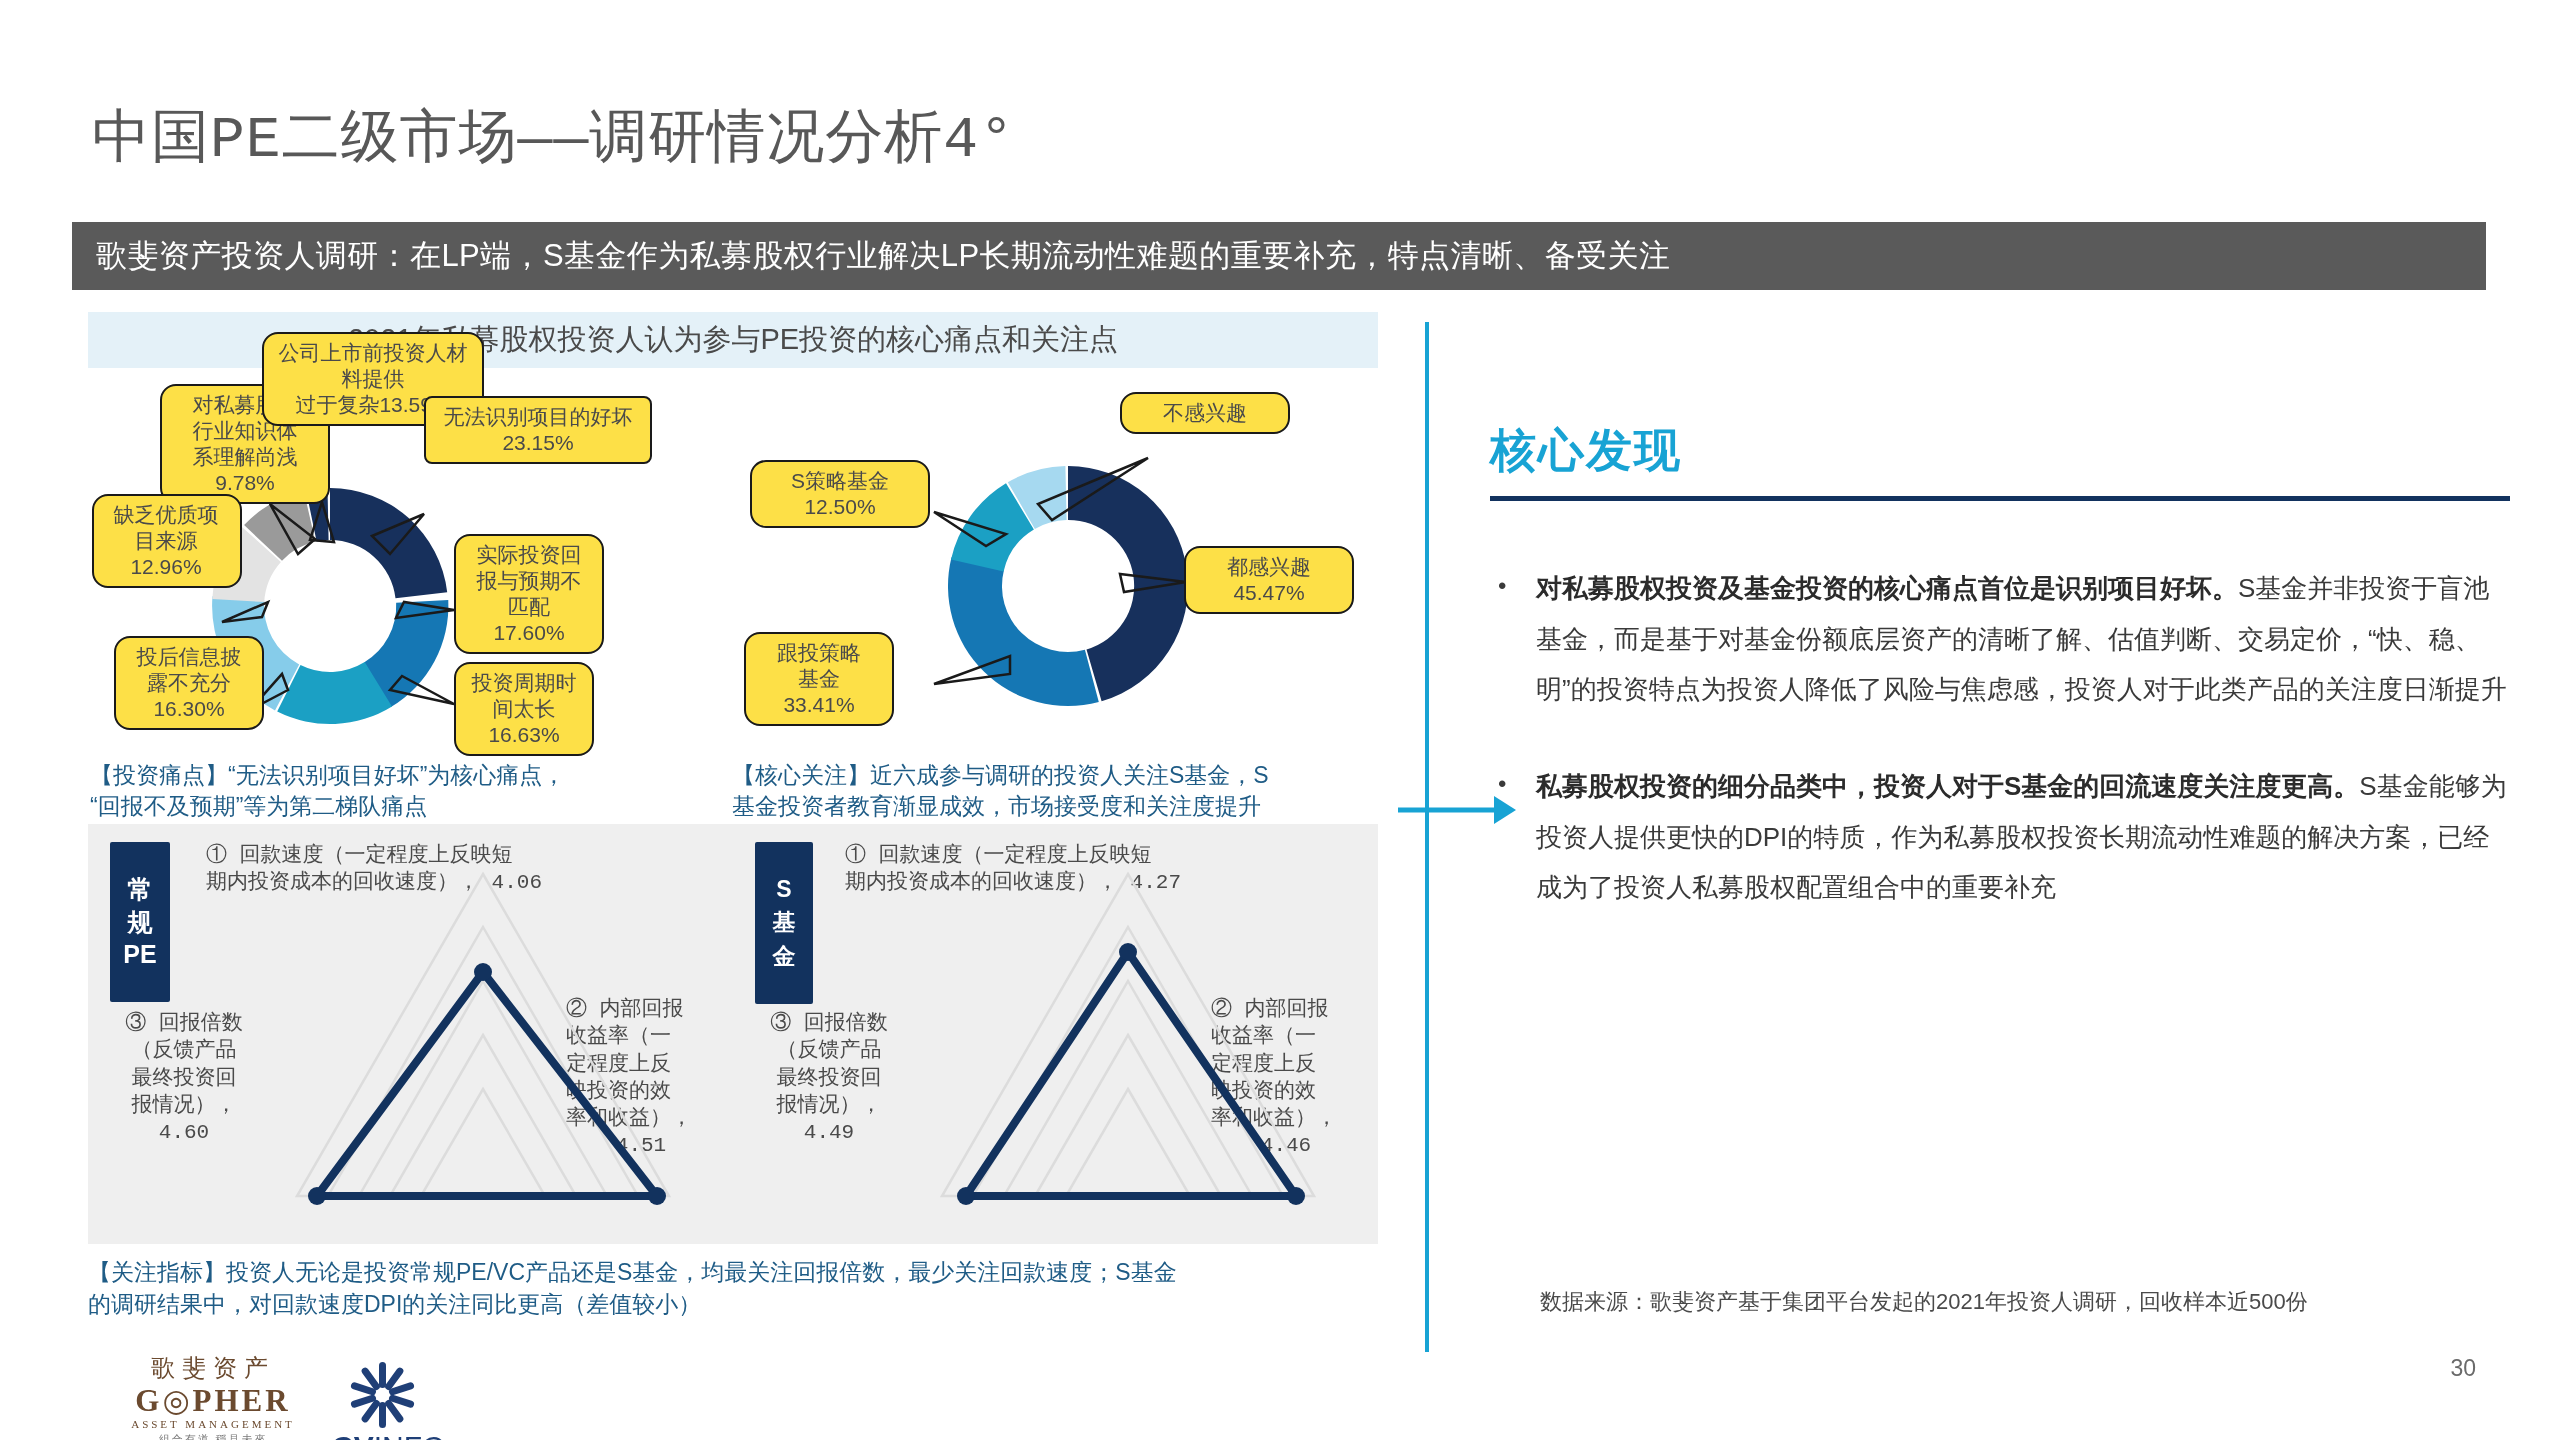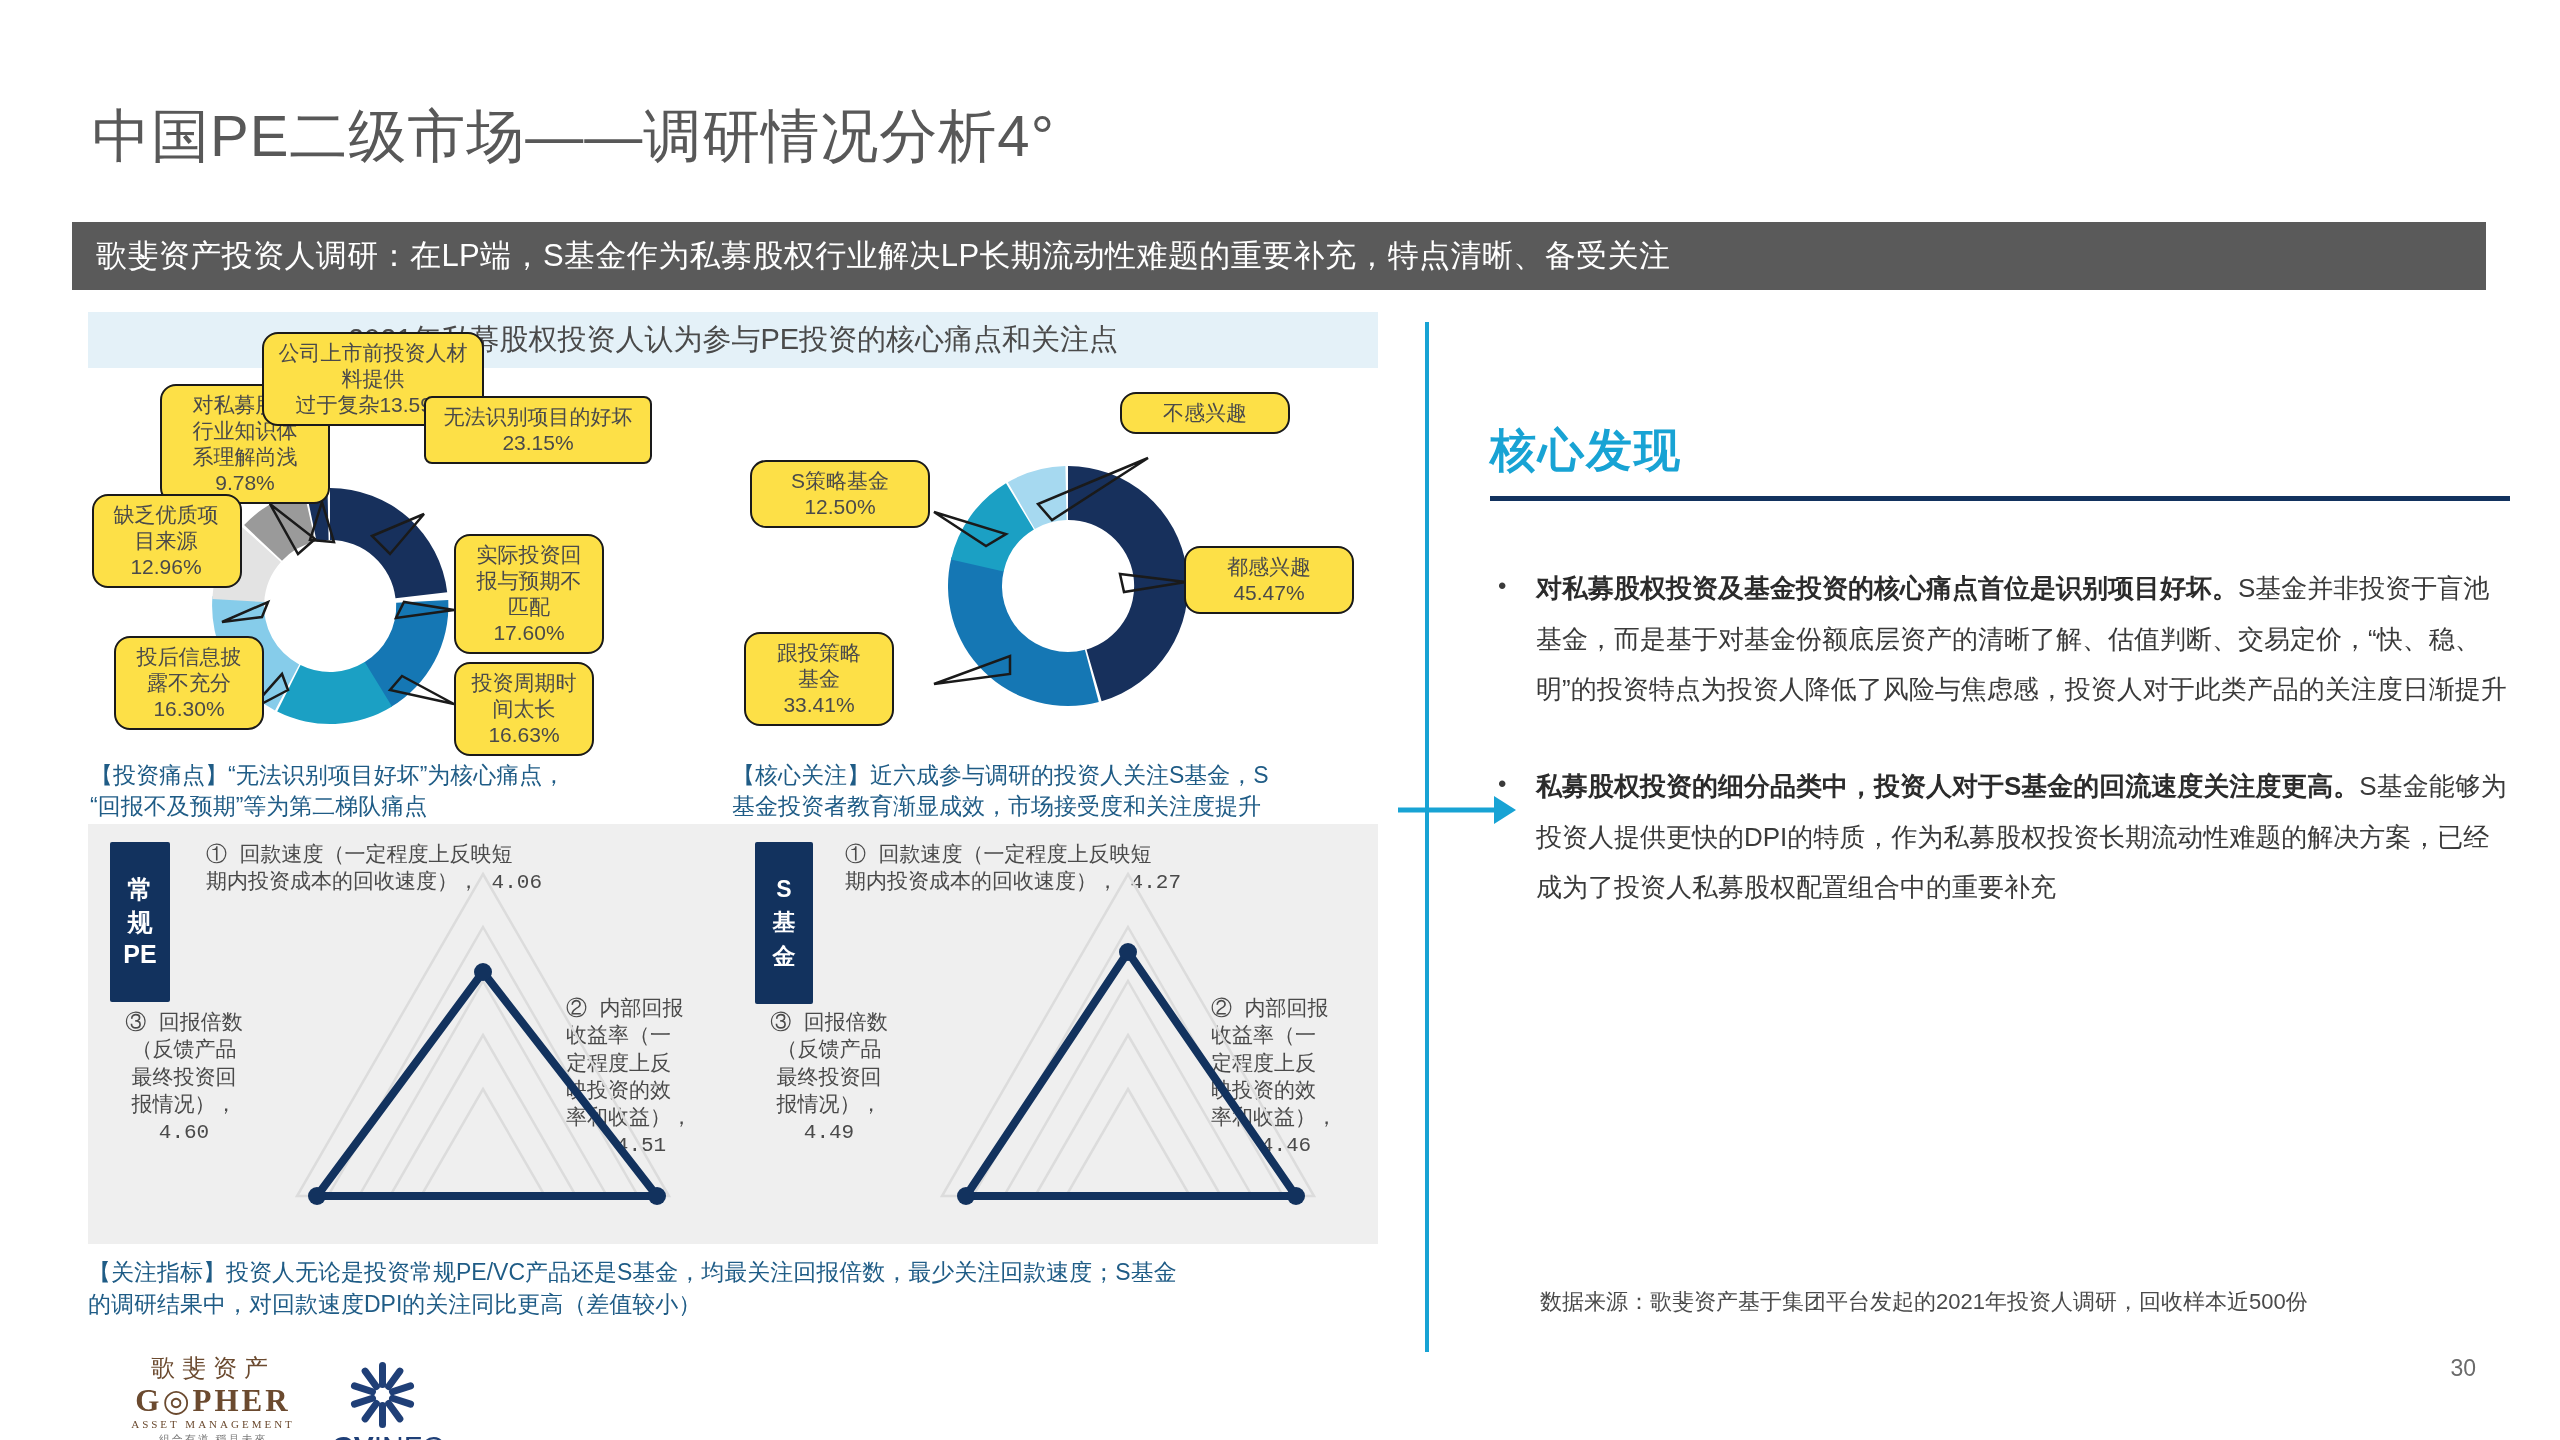--- a/index.html
+++ b/index.html
@@ -6,21 +6,21 @@
   body{
     width:2560px;height:1440px;background:#ffffff;
     font-family:"Liberation Sans","DejaVu Sans",sans-serif;
     position:relative;overflow:hidden;
   }
   .slide{position:absolute;inset:0;}
 
   
   .page-title{
     position:absolute;left:92px;top:98px;
-    font-size:58px;color:#585858;letter-spacing:1px;white-space:nowrap;
+    font-size:58px;color:#585858;letter-spacing:1px;white-space:nowrap;font-family:Liberation Mono, monospace;
   }
   .banner{
     position:absolute;left:72px;top:222px;width:2414px;height:68px;
     background:#5a5a5a;display:flex;align-items:center;
   }
   .banner-text{
     color:#ffffff;font-size:31px;padding-left:24px;white-space:nowrap;
     letter-spacing:.4px;
   }
 

